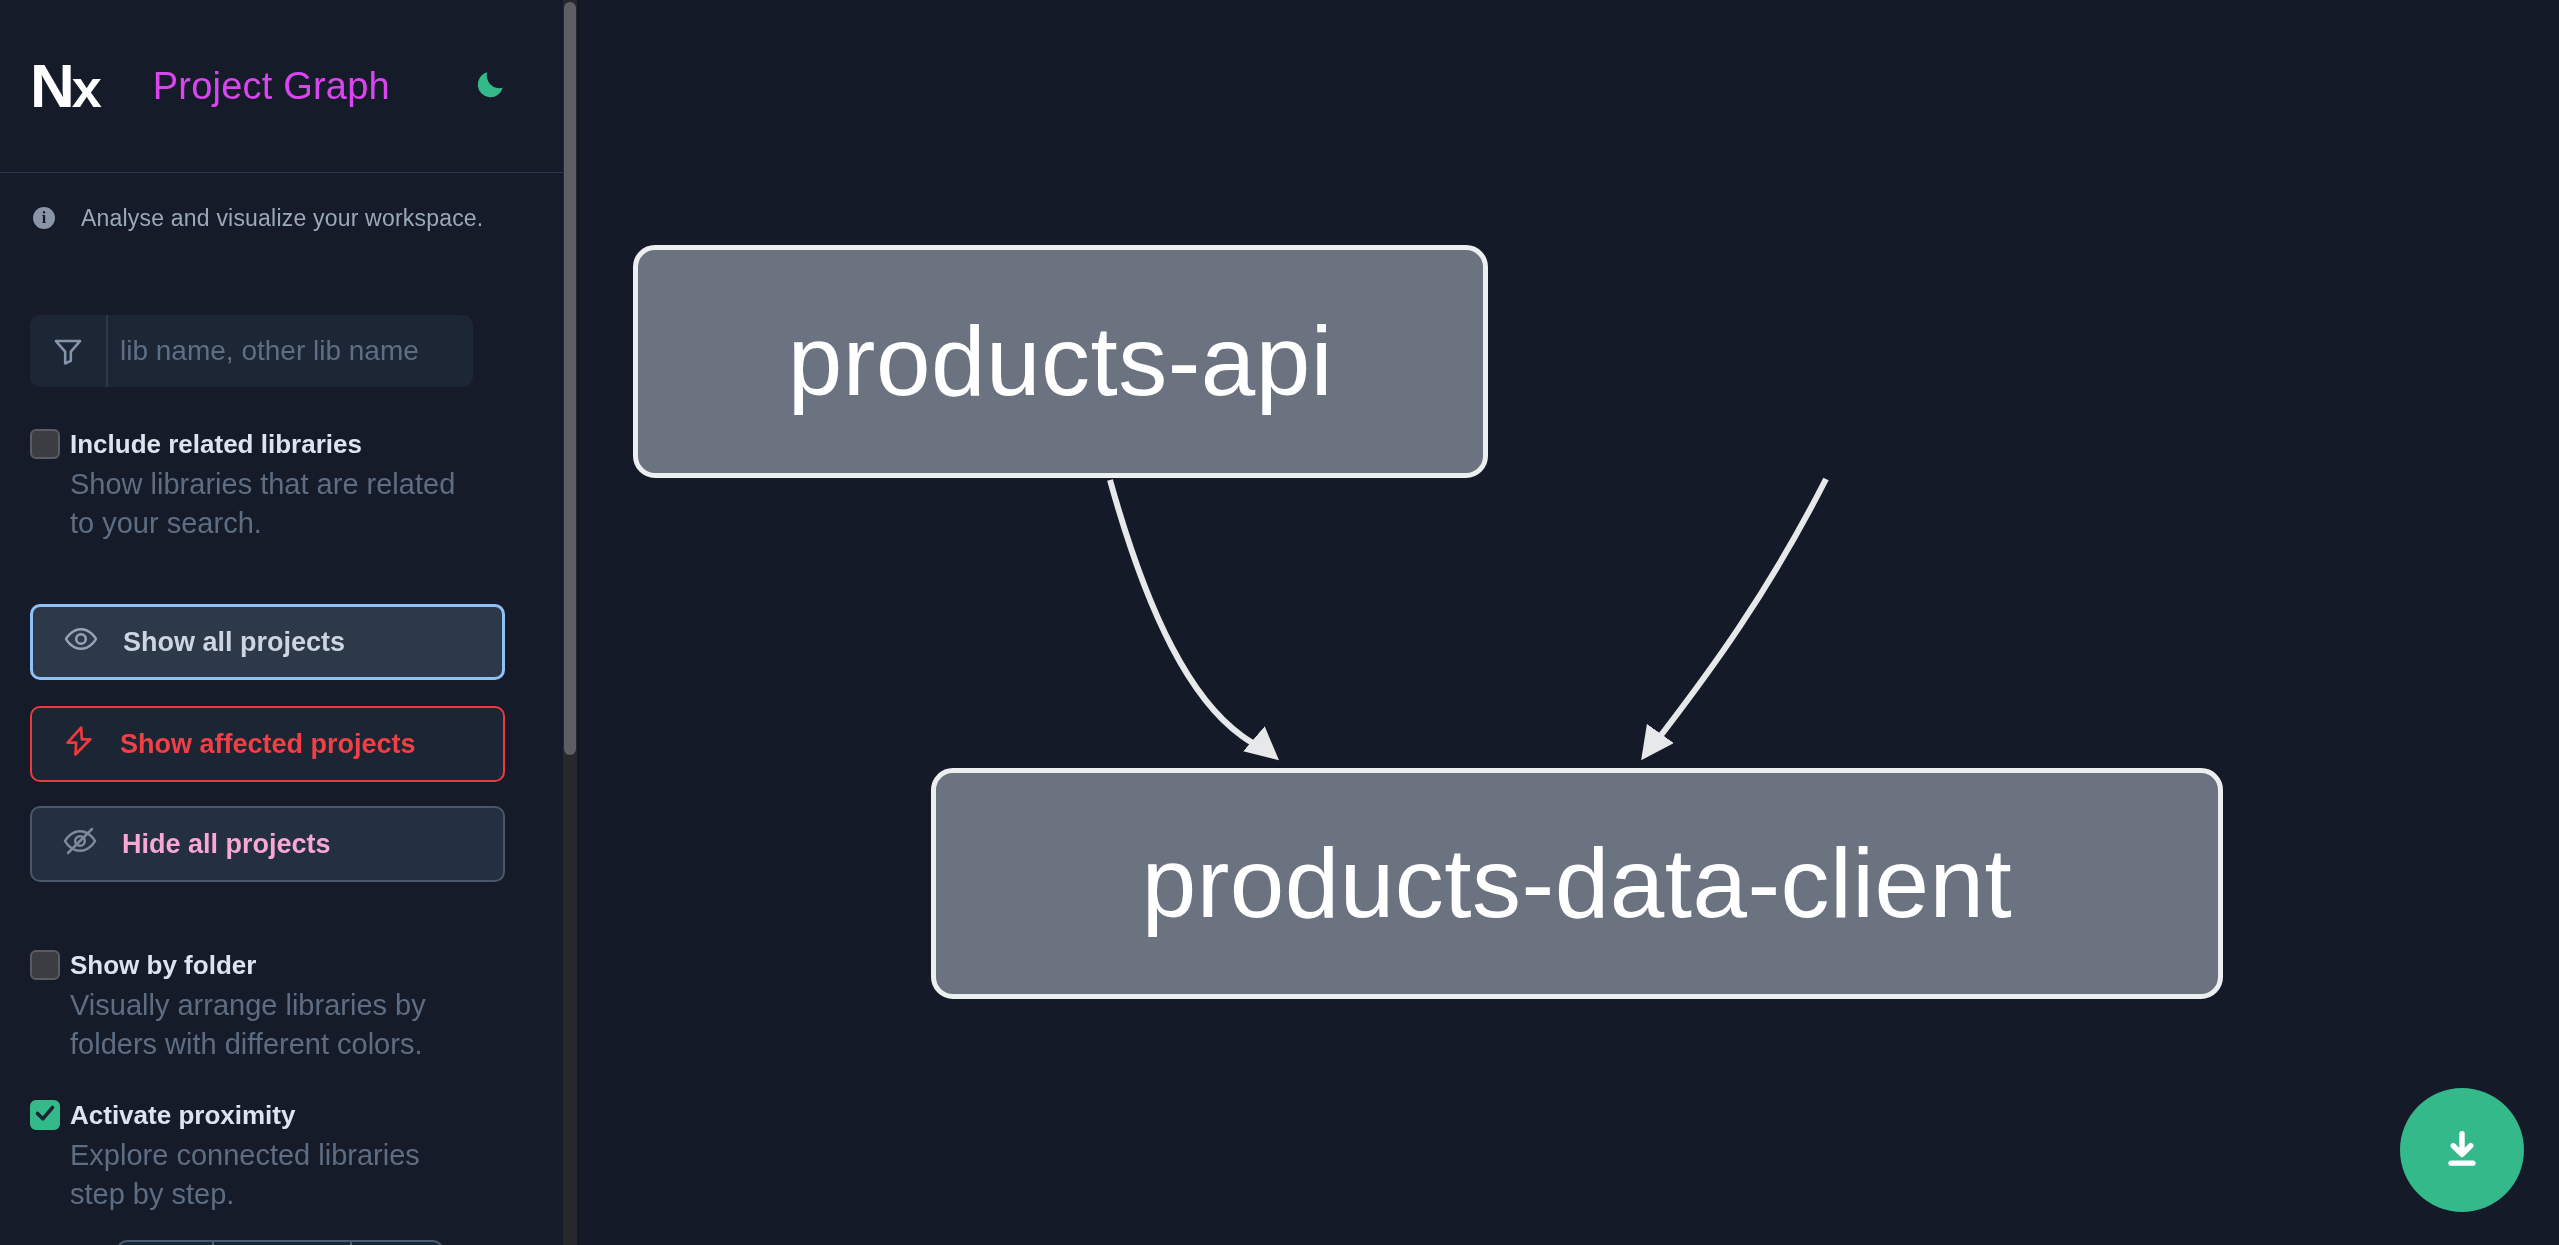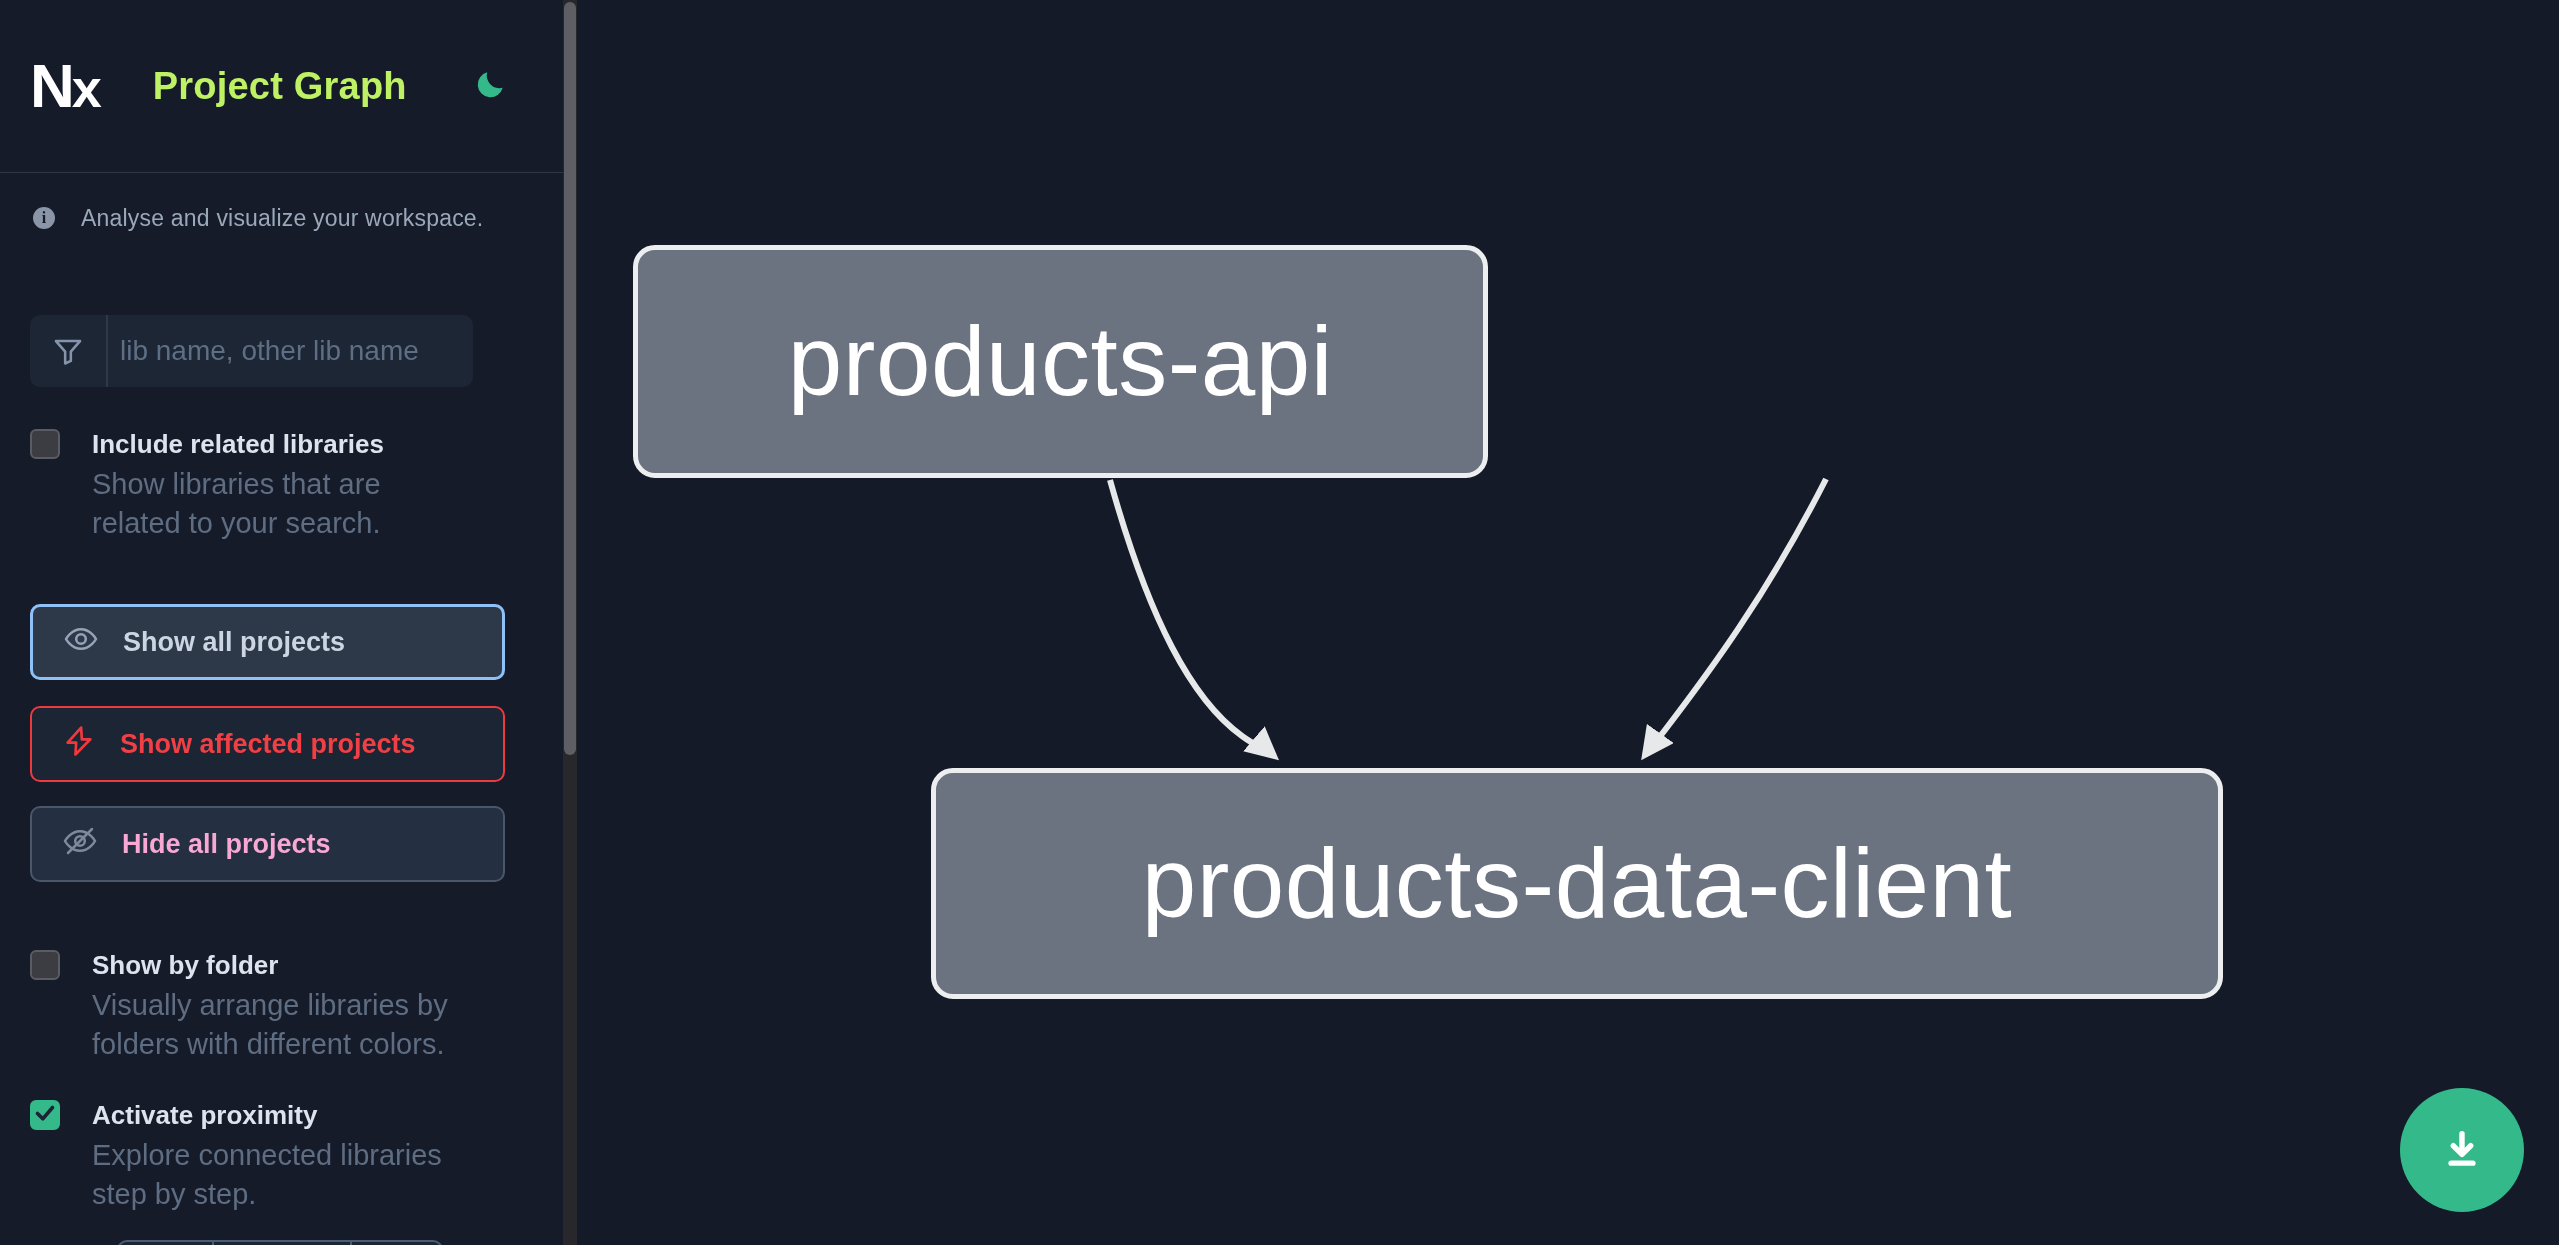--- a/index.html
+++ b/index.html
@@ -19,21 +19,21 @@
     position:absolute; left:0; top:0; width:563px; height:173px;
     display:flex; align-items:center; padding-left:30px;
     border-bottom:1px solid #2c3646;
   }
   .logo {
     color:#ffffff; font-weight:800; font-size:62px; letter-spacing:-5px;
     display:flex; align-items:baseline; line-height:1;
   }
   .logo .x { font-size:54px; margin-left:2px; }
   .app-title {
-    margin-left:56px; color:#bef264; font-size:38px; font-weight:700;
+    margin-left:56px; color:#d946ef; font-size:38px; font-weight:400;
     letter-spacing:0.2px;
   }
   .moon-btn {
     margin-left:auto; margin-right:56px; width:34px; height:34px;
     display:flex; align-items:center; justify-content:center; cursor:pointer;
     background:none; border:none;
   }
 
   .tagline-row {
     position:absolute; left:33px; top:200px; width:500px; height:36px;
@@ -58,21 +58,21 @@
   }
   .search-input {
     flex:1; background:transparent; border:none; outline:none;
     color:#c7d2e0; font-size:28px; padding:0 12px;
     font-family:"Liberation Sans","DejaVu Sans",sans-serif;
   }
   .search-input::placeholder { color:#5e6e84; opacity:1; }
 
   .check-row {
     position:absolute; left:30px; width:430px;
-    display:grid; grid-template-columns:30px 1fr; column-gap:32px;
+    display:grid; grid-template-columns:30px 1fr; column-gap:10px;
   }
   .checkbox {
     width:30px; height:30px; border-radius:6px; margin-top:2px;
     background:#3c3d42; border:2px solid #5b5c63; cursor:pointer;
     display:flex; align-items:center; justify-content:center;
   }
   .checkbox.checked { background:#34b98a; border-color:#34b98a; }
   .check-label { color:#dce4ed; font-size:26px; font-weight:600; line-height:34px; }
   .check-desc  { color:#5e6d82; font-size:29px; font-weight:400; line-height:39px; margin-top:4px; }
 

